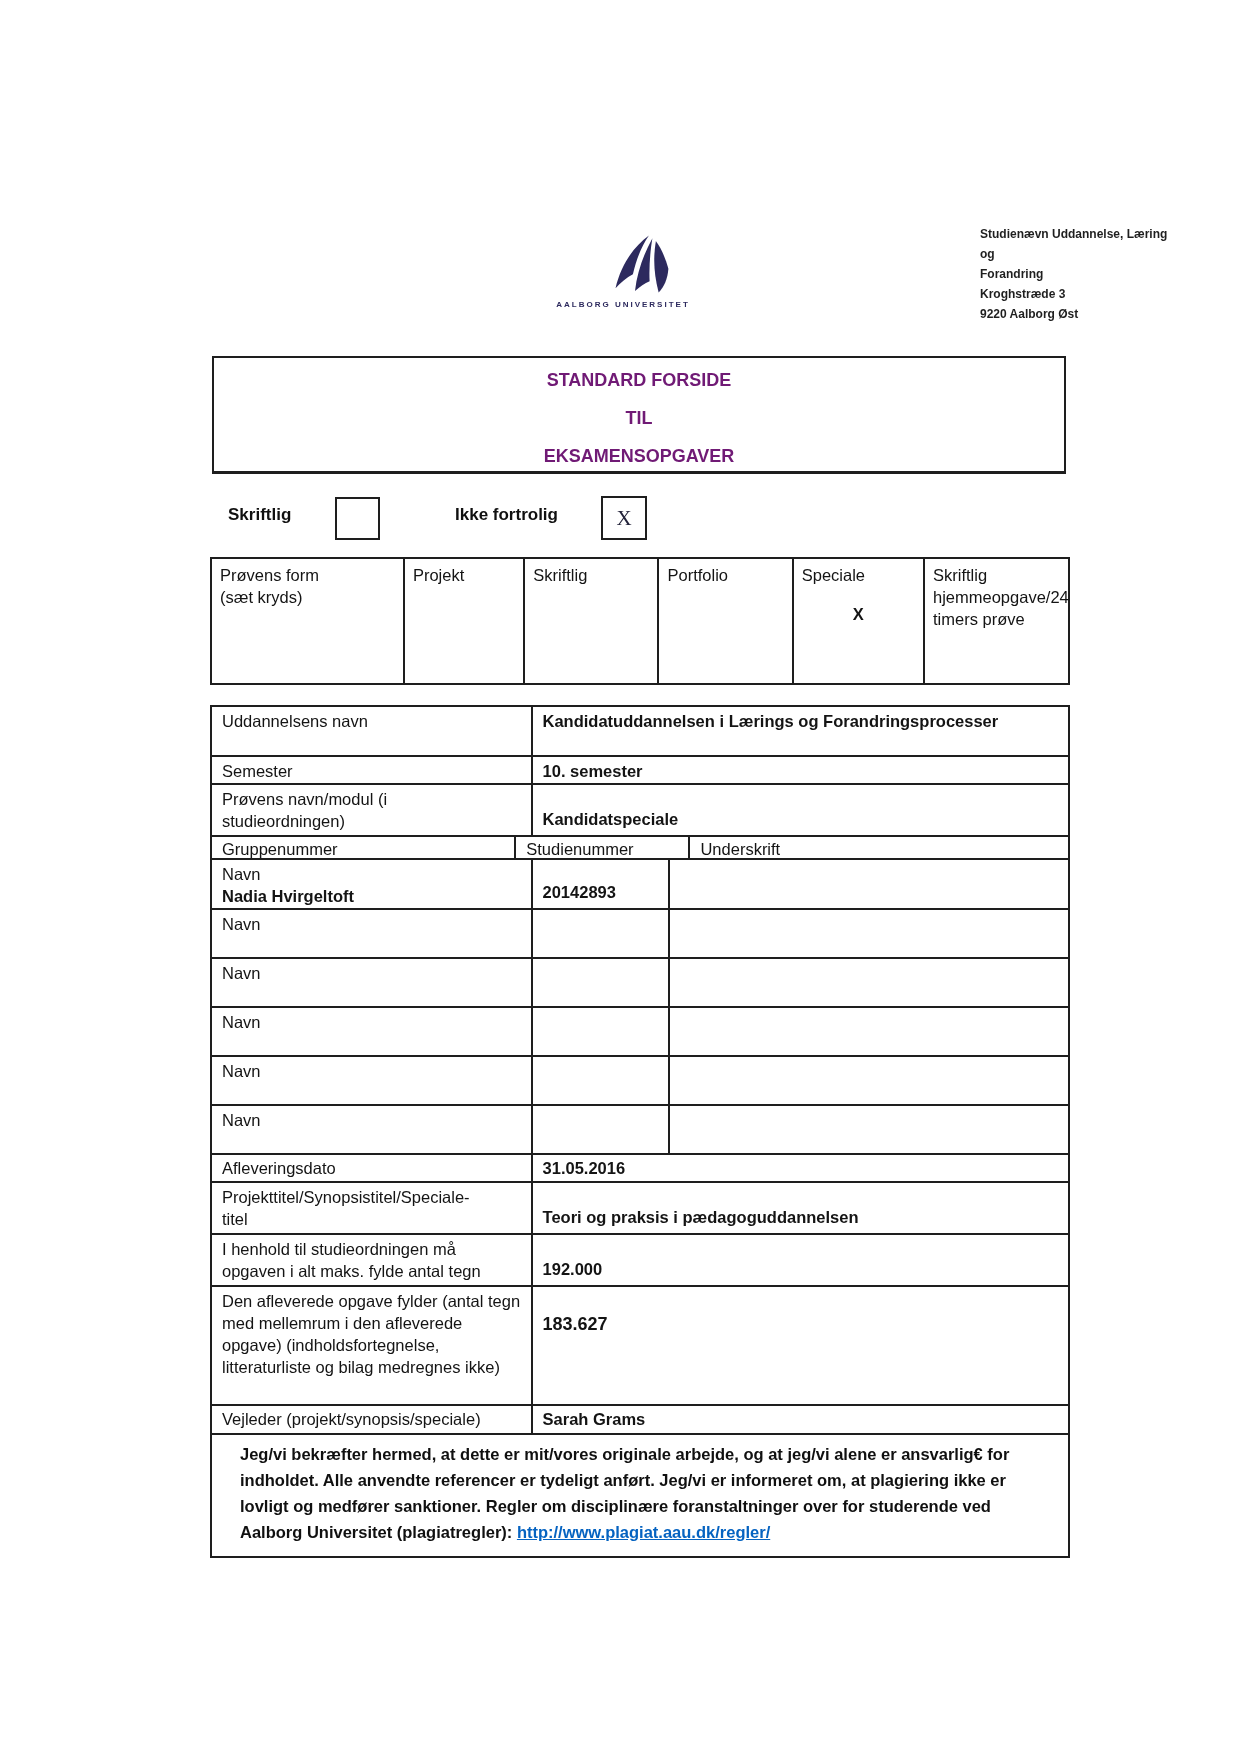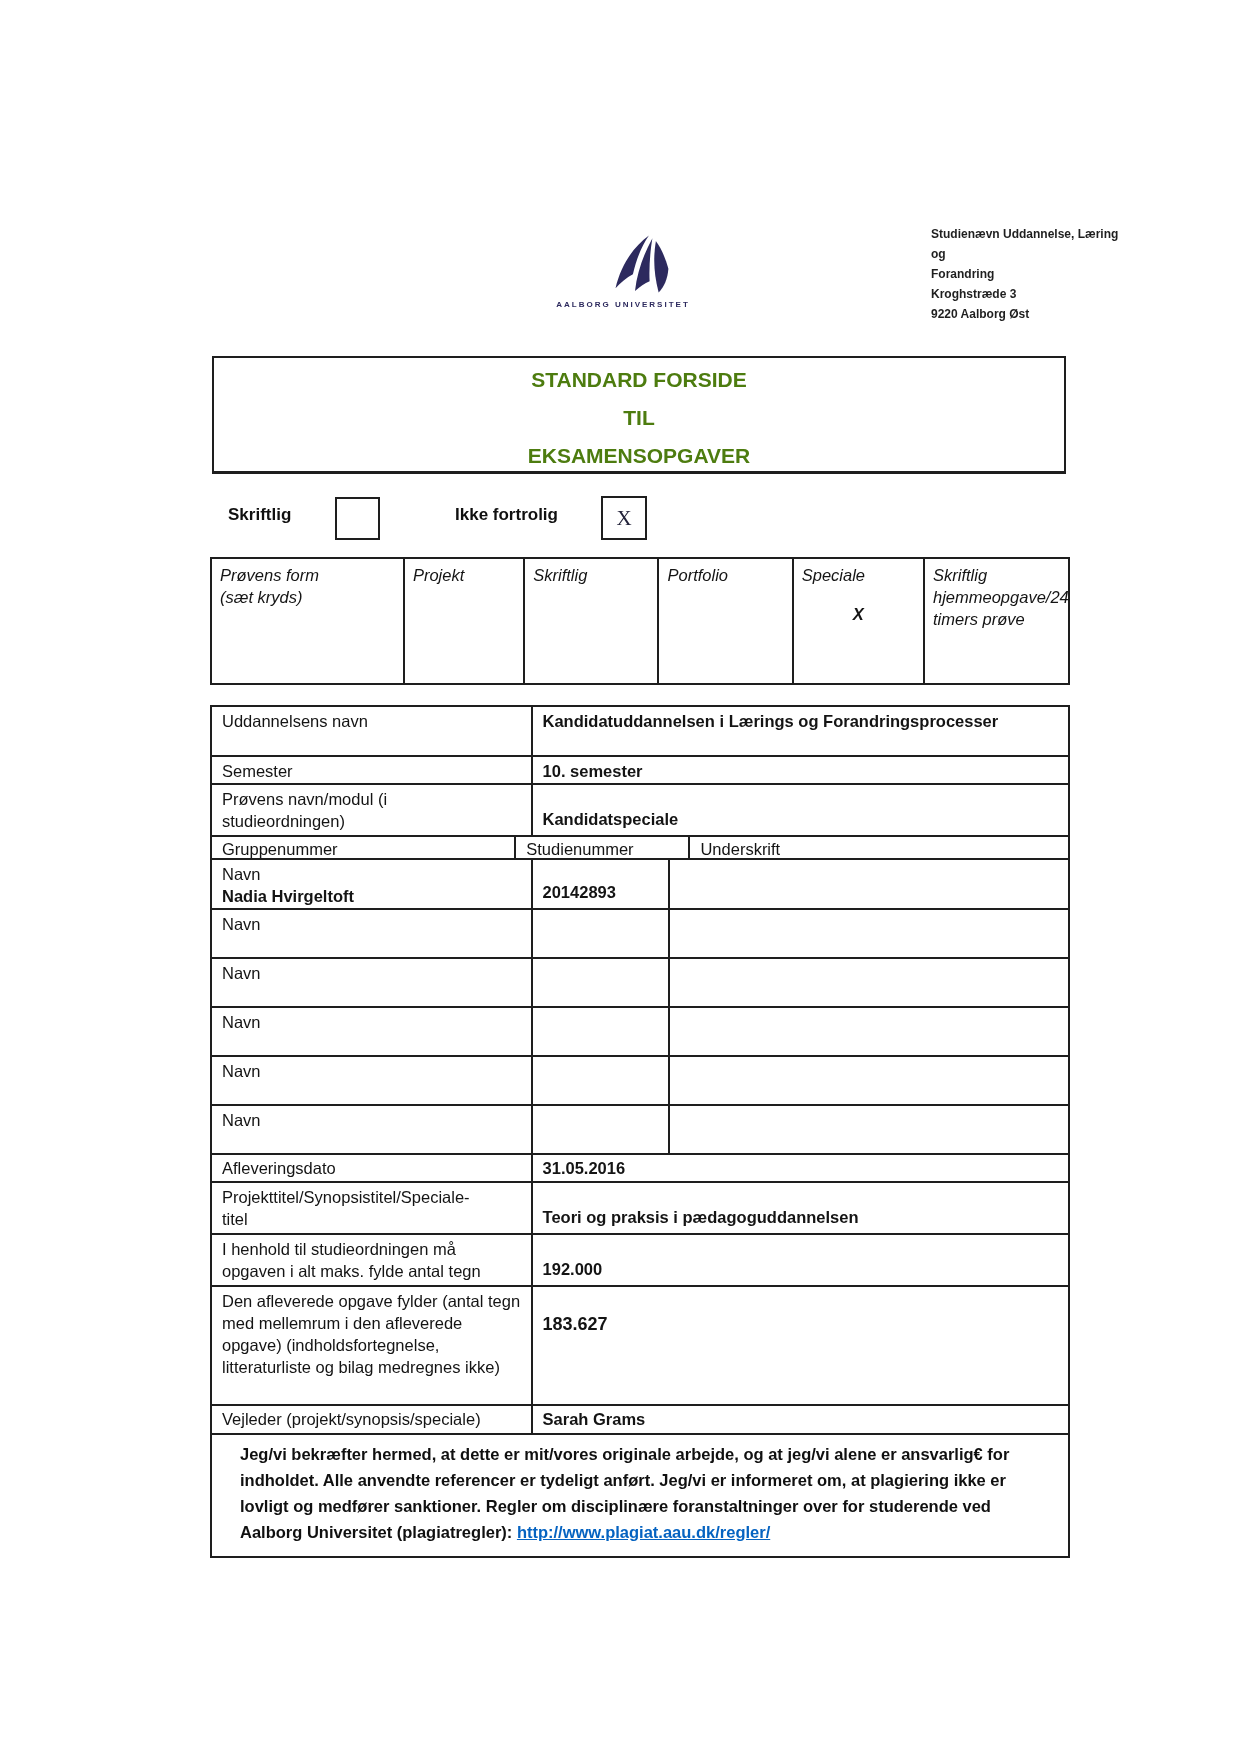--- a/index.html
+++ b/index.html
@@ -7,55 +7,54 @@
     position:relative;
     width:1241px;
     height:1754px;
     background:#ffffff;
     font-family:"Liberation Sans", sans-serif;
     color:#141414;
     overflow:hidden;
   }
   
   .address{
-    position:absolute; left:931px; top:224px; width:200px;
+    position:absolute; left:980px; top:224px; width:200px;
     font-size:12px; font-weight:bold; line-height:20px; color:#1f1f1f;
   }
   .logo-wrap{position:absolute; left:600px; top:234px; width:70px; height:64px;}
   .logo-caption{
     position:absolute; left:548px; top:300px; width:150px;
     text-align:center; font-size:8px; font-weight:bold;
     letter-spacing:2px; color:#2d2a5e; white-space:nowrap;
   }
   
   .title-box{
     position:absolute; left:212px; top:356px; width:854px; height:118px;
     border:2px solid #1e1e1e; border-bottom-width:3px;
     box-sizing:border-box; text-align:center;
-    font-size:21px; font-weight:bold; line-height:38px; padding-top:3px;
-    color:#4d7c0f;
+    font-size:18px; font-weight:bold; line-height:38px; padding-top:3px;
+    color:#701a75;
   }
   
   .conf-label{position:absolute; font-size:17px; font-weight:bold; color:#101010;}
   .checkbox{
     position:absolute; border:2px solid #1e1e1e; background:#ffffff;
     box-sizing:border-box; display:flex; align-items:center; justify-content:center;
   }
   .checkbox .mark{
     font-family:"Liberation Serif", serif; font-size:21px; color:#23233a;
   }
   
   .exam-table{
     position:absolute; left:210px; top:557px; width:860px; height:128px;
     border:2px solid #1e1e1e; box-sizing:border-box; display:flex;
   }
   .exam-cell{
     box-sizing:border-box; padding:5px 8px; font-size:16.5px; line-height:22px;
     border-left:2px solid #1e1e1e;
-    font-style:italic;
   }
   .exam-cell:first-child{border-left:none;}
   .exam-mark{
     text-align:center; font-weight:bold; margin-top:17px; font-size:16.5px;
   }
   
   .main-table{
     position:absolute; left:210px; top:705px; width:860px;
     border:2px solid #1e1e1e; box-sizing:border-box;
   }

